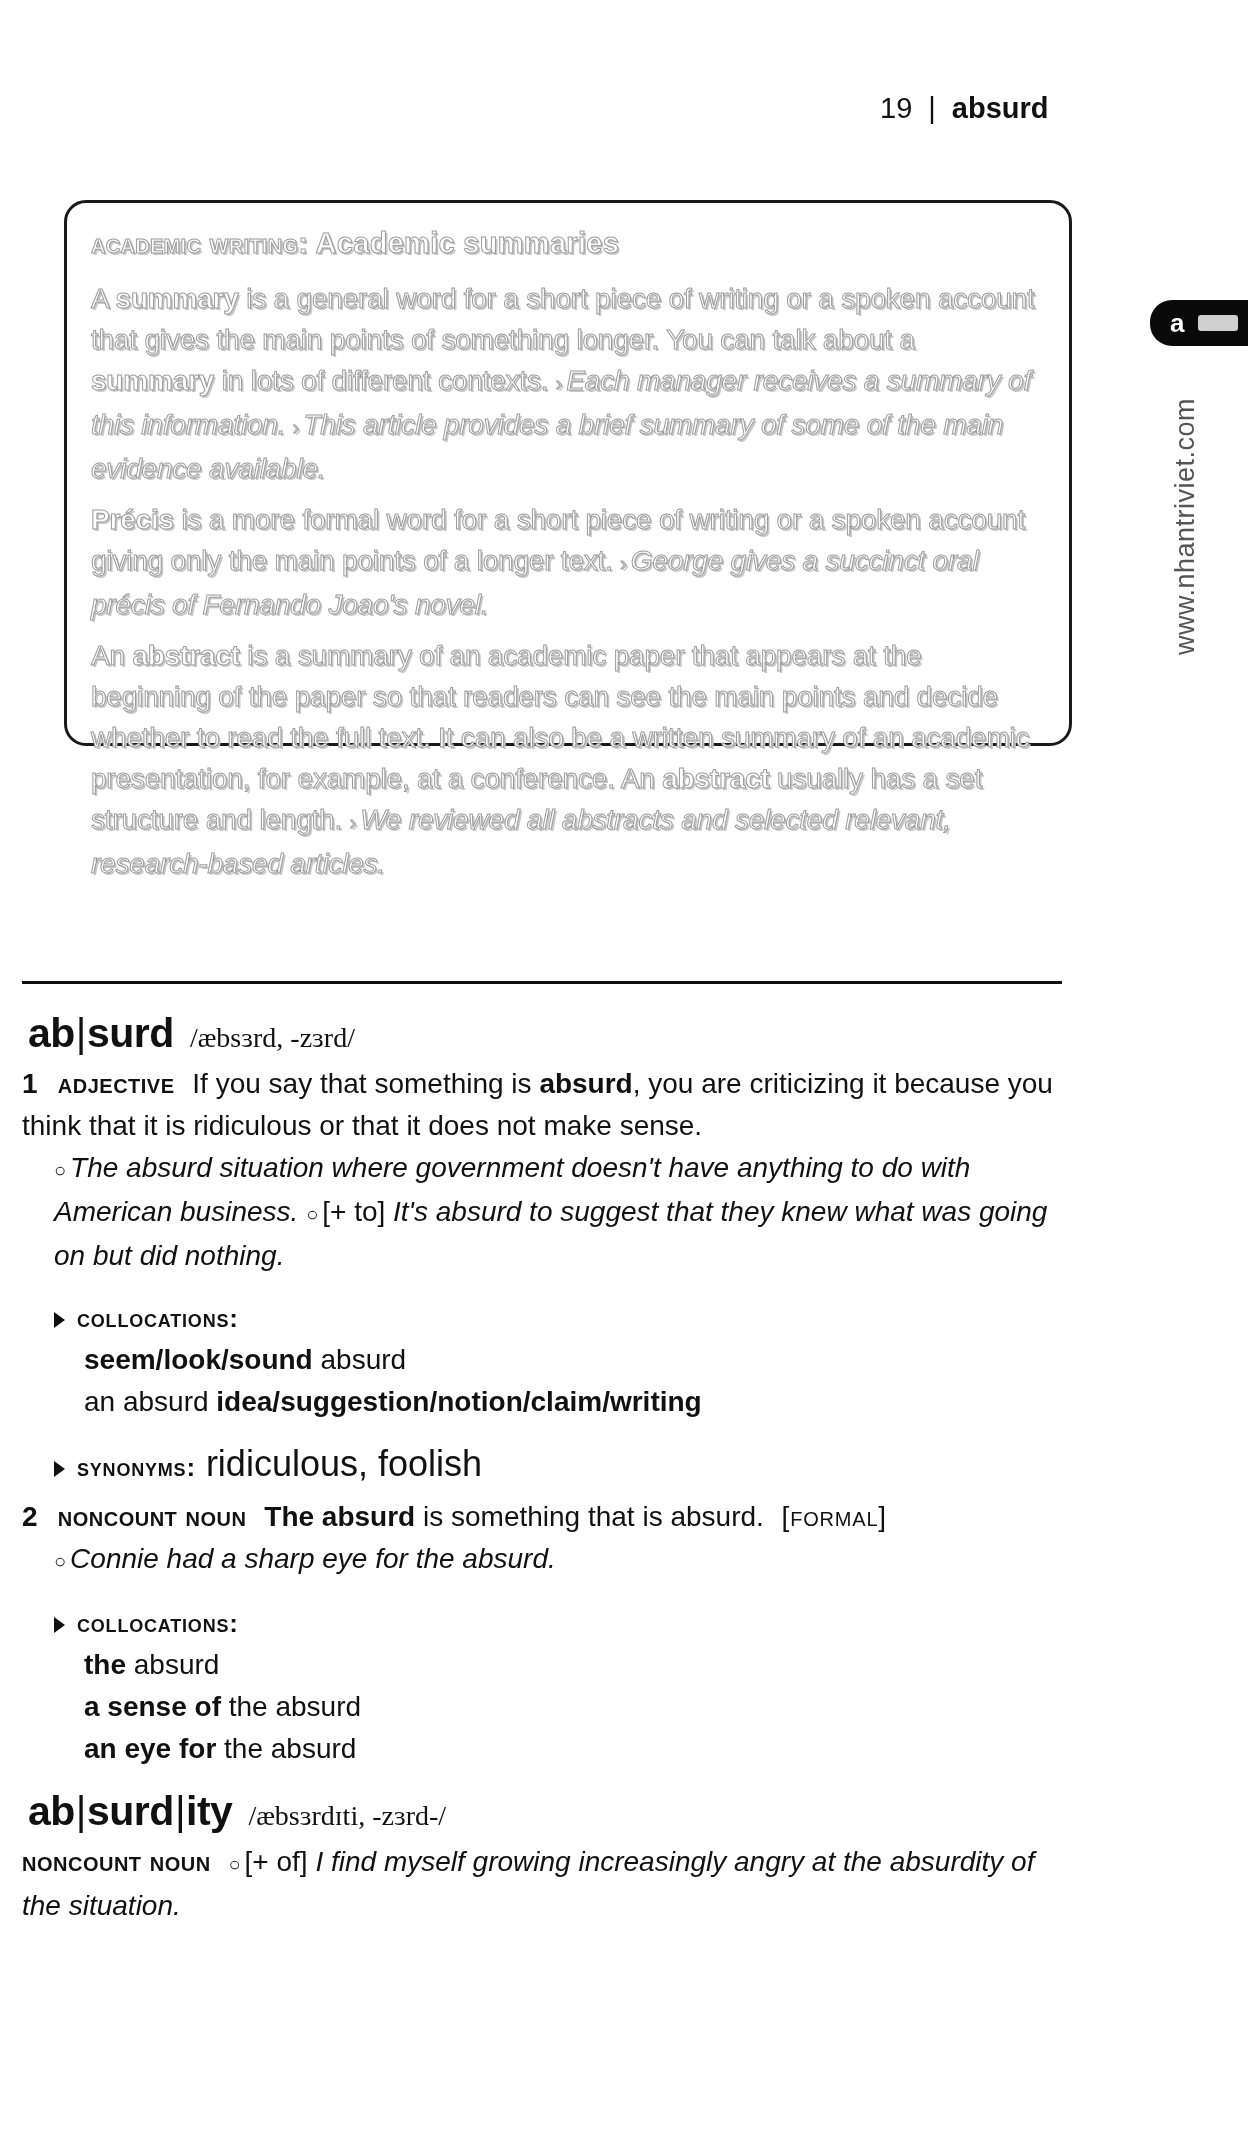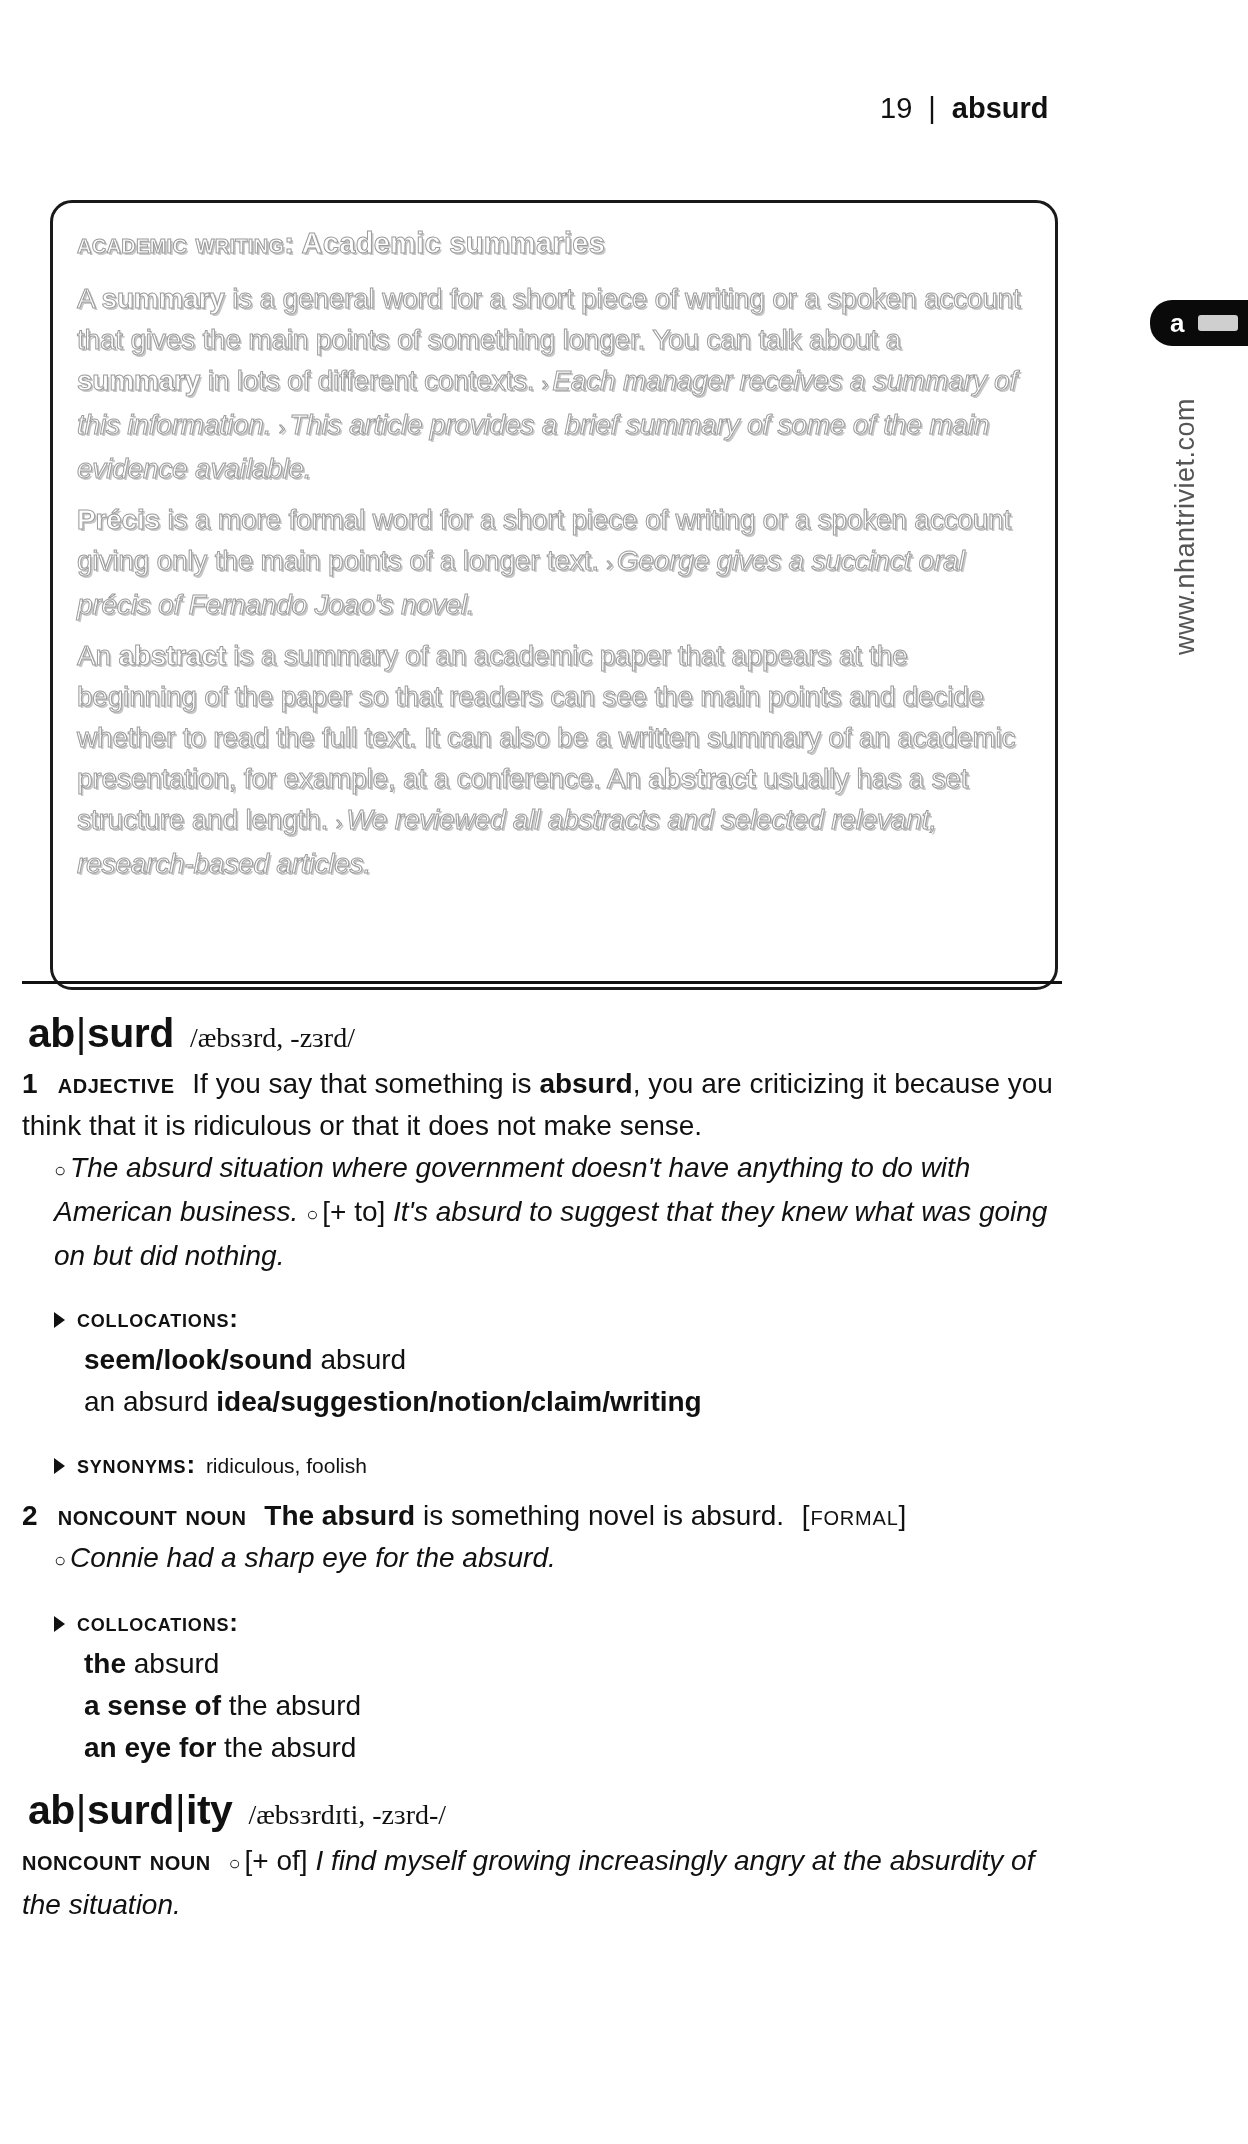--- a/index.html
+++ b/index.html
@@ -12,21 +12,21 @@
   .running-head .hw { font-weight: bold; }
 
   .thumb-tab { position: absolute; top: 300px; left: 1150px; width: 110px; height: 46px;
                background: #0a0a0a; border-radius: 22px 0 0 22px; display: flex; align-items: center; }
   .thumb-tab .letter { color: #fff; font-weight: bold; font-size: 26px; margin-left: 20px; }
   .thumb-tab .blur { width: 40px; height: 16px; background: #cfcfcf; margin-left: 14px; border-radius: 3px; }
 
   .watermark { position: absolute; left: 1170px; top: 655px; transform-origin: 0 0; transform: rotate(-90deg);
                font-size: 27px; color: #555; white-space: nowrap; letter-spacing: 0.5px; }
 
-  .box { position: absolute; left: 50px; top: 200px; width: 1008px; height: 790px;
+  .box { position: absolute; left: 64px; top: 200px; width: 1008px; height: 546px;
          border: 3px solid #1a1a1a; border-radius: 22px; box-sizing: border-box; }
   .box-inner { position: absolute; left: 24px; top: 24px; right: 24px; }
   .ghost { color: #ffffff; -webkit-text-stroke: 1px #9a9a9a;
            text-shadow: 2px 2px 0 #c8c8c8; }
   .box-title { font-size: 29px; font-weight: bold; margin-bottom: 18px; letter-spacing: 0.3px; }
   .box-title .caps { font-variant: small-caps; text-transform: lowercase; }
   .box-para { font-size: 28px; line-height: 41px; margin: 0 0 10px 0; letter-spacing: -0.2px; }
   .box-para b { font-weight: bold; }
   .box-para i { font-style: italic; }
 
@@ -41,21 +41,21 @@
   .sense-num { font-weight: bold; display: inline-block; width: 28px; }
   .pos { font-weight: bold; font-variant: small-caps; text-transform: lowercase; font-size: 28px; letter-spacing: 0.5px; margin-right: 10px; }
   .indent { padding-left: 32px; }
   .ex { font-style: italic; }
   .ex-bullet { font-style: normal; font-size: 20px; margin-right: 4px; }
   .block { padding-left: 32px; margin-top: 20px; }
   .block-head { font-size: 26px; font-weight: bold; font-variant: small-caps; text-transform: lowercase; letter-spacing: 0.8px; line-height: 42px; }
   .tri { display: inline-block; width: 0; height: 0; border-top: 8px solid transparent; border-bottom: 8px solid transparent;
          border-left: 11px solid #111; margin-right: 12px; vertical-align: middle; }
   .colloc { padding-left: 30px; font-size: 28px; line-height: 42px; }
-  .syn { font-size: 21px; font-weight: normal; font-variant: normal; text-transform: none; letter-spacing: 0; margin-left: 10px; }
+  .syn { font-size: 36px; font-weight: normal; font-variant: normal; text-transform: none; letter-spacing: 0; margin-left: 10px; }
   .formal { font-variant: small-caps; text-transform: lowercase; letter-spacing: 0.8px; margin-left: 10px; }
 </style>
 </head>
 <body>
 
 <div class="running-head">
   <span class="pnum">19</span>
   <span class="sep">|</span>
   <span class="hw">absurd</span>
 </div>
@@ -122,21 +122,21 @@
 
       <div class="block">
         <div class="block-head"><span class="tri"></span><span>SYNONYMS:</span><span class="syn">ridiculous, foolish</span></div>
       </div>
     </div>
 
     <div class="sense" style="margin-top:8px">
       <div>
         <span class="sense-num">2</span>
         <span class="pos">NONCOUNT NOUN</span>
-        <b>The absurd</b><span> is something novel is absurd.</span>
+        <b>The absurd</b><span> is something that is absurd.</span>
         <span class="formal">[FORMAL]</span>
       </div>
       <div class="indent">
         <span class="ex-bullet">○</span><span class="ex">Connie had a sharp eye for the absurd.</span>
       </div>
 
       <div class="block">
         <div class="block-head"><span class="tri"></span><span>COLLOCATIONS:</span></div>
         <div class="colloc"><b>the</b><span> absurd</span></div>
         <div class="colloc"><b>a sense of</b><span> the absurd</span></div>

